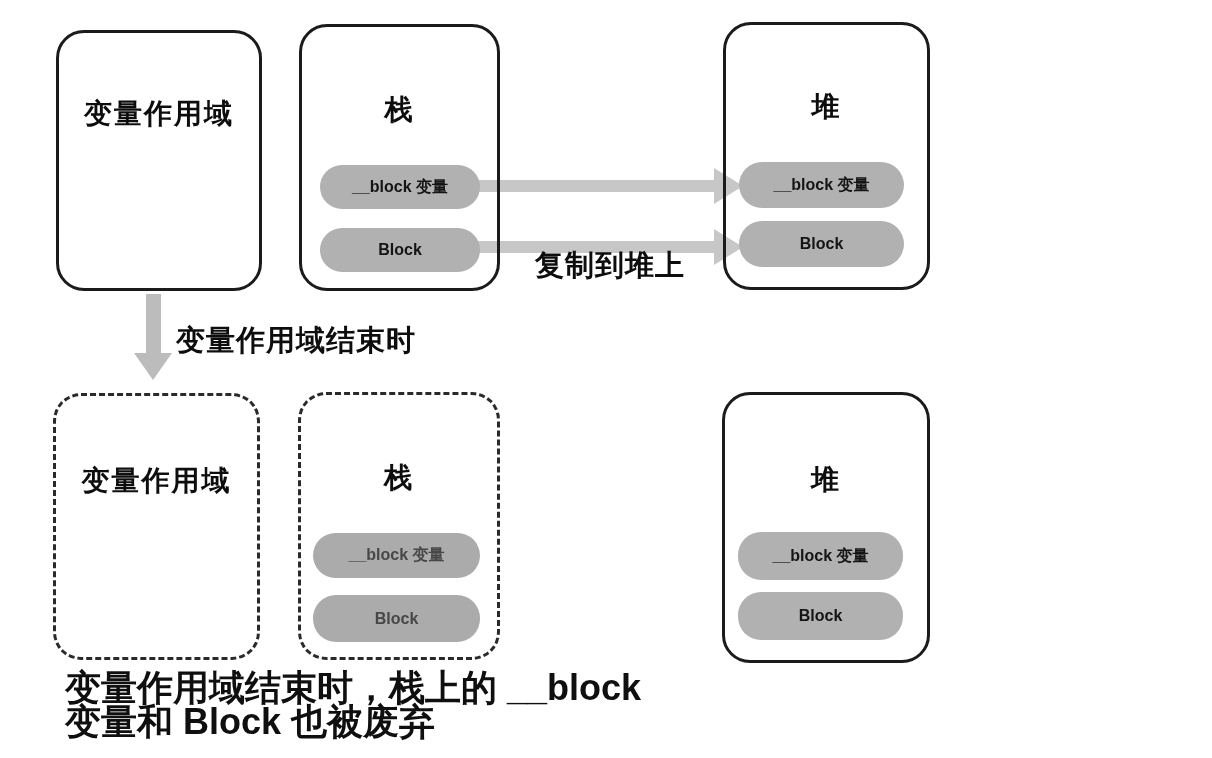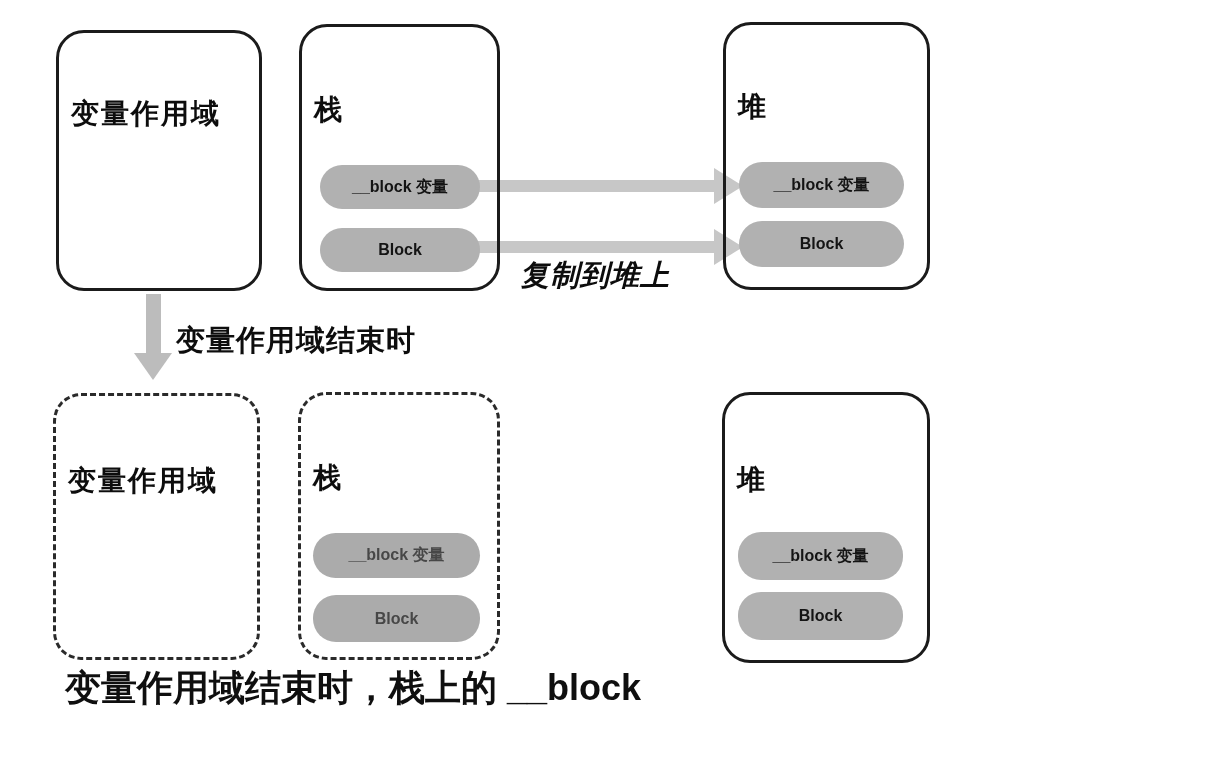--- a/index.html
+++ b/index.html
@@ -24,22 +24,23 @@
     border-radius: 28px;
     background: transparent;
     z-index: 2;
   }
   .box.dashed {
     border-style: dashed;
     border-color: #2a2a2a;
   }
   .box-label {
     position: absolute;
-    left: 12px;
+    left: 0;
     width: 100%;
+    text-align: center;
     font-size: 28px;
     font-weight: bold;
     color: #0d0d0d;
     letter-spacing: 2px;
   }
 
   
   .pill {
     position: absolute;
     background: #b1b1b1;
@@ -142,21 +143,21 @@
   </div>
   <div class="pill" style="left:320px; top:165px; width:160px; height:44px;">__block 变量</div>
   <div class="pill" style="left:320px; top:228px; width:160px; height:44px;">Block</div>
 
   <div class="box" style="left:723px; top:22px; width:201px; height:262px;">
     <div class="box-label" style="top:63px;">堆</div>
   </div>
   <div class="pill" style="left:739px; top:162px; width:165px; height:46px;">__block 变量</div>
   <div class="pill" style="left:739px; top:221px; width:165px; height:46px;">Block</div>
 
-  <div class="flow-label" style="left:520px; top:256px; width:180px; text-align:left;font-style:italic;">复制到堆上</div>
+  <div class="flow-label" style="left:520px; top:246px; width:180px; text-align:center;">复制到堆上</div>
 
   <div class="flow-label" style="left:176px; top:321px;">变量作用域结束时</div>
 
   <div class="box dashed" style="left:53px; top:393px; width:201px; height:261px;">
     <div class="box-label" style="top:66px;">变量作用域</div>
   </div>
 
   <div class="box dashed" style="left:298px; top:392px; width:196px; height:262px;">
     <div class="box-label" style="top:64px;">栈</div>
   </div>
@@ -164,15 +165,16 @@
   <div class="pill faded" style="left:313px; top:595px; width:167px; height:47px;">Block</div>
 
   <div class="box" style="left:722px; top:392px; width:202px; height:265px;">
     <div class="box-label" style="top:66px;">堆</div>
   </div>
   <div class="pill" style="left:738px; top:532px; width:165px; height:48px;">__block 变量</div>
   <div class="pill" style="left:738px; top:592px; width:165px; height:48px;">Block</div>
 
   <div class="caption" style="left:65px; top:671px;">
     <div>变量作用域结束时，栈上的 __block</div>
+    <div>变量和 Block 也被废弃</div>
   </div>
 
 </div>
 
 </body></html>

